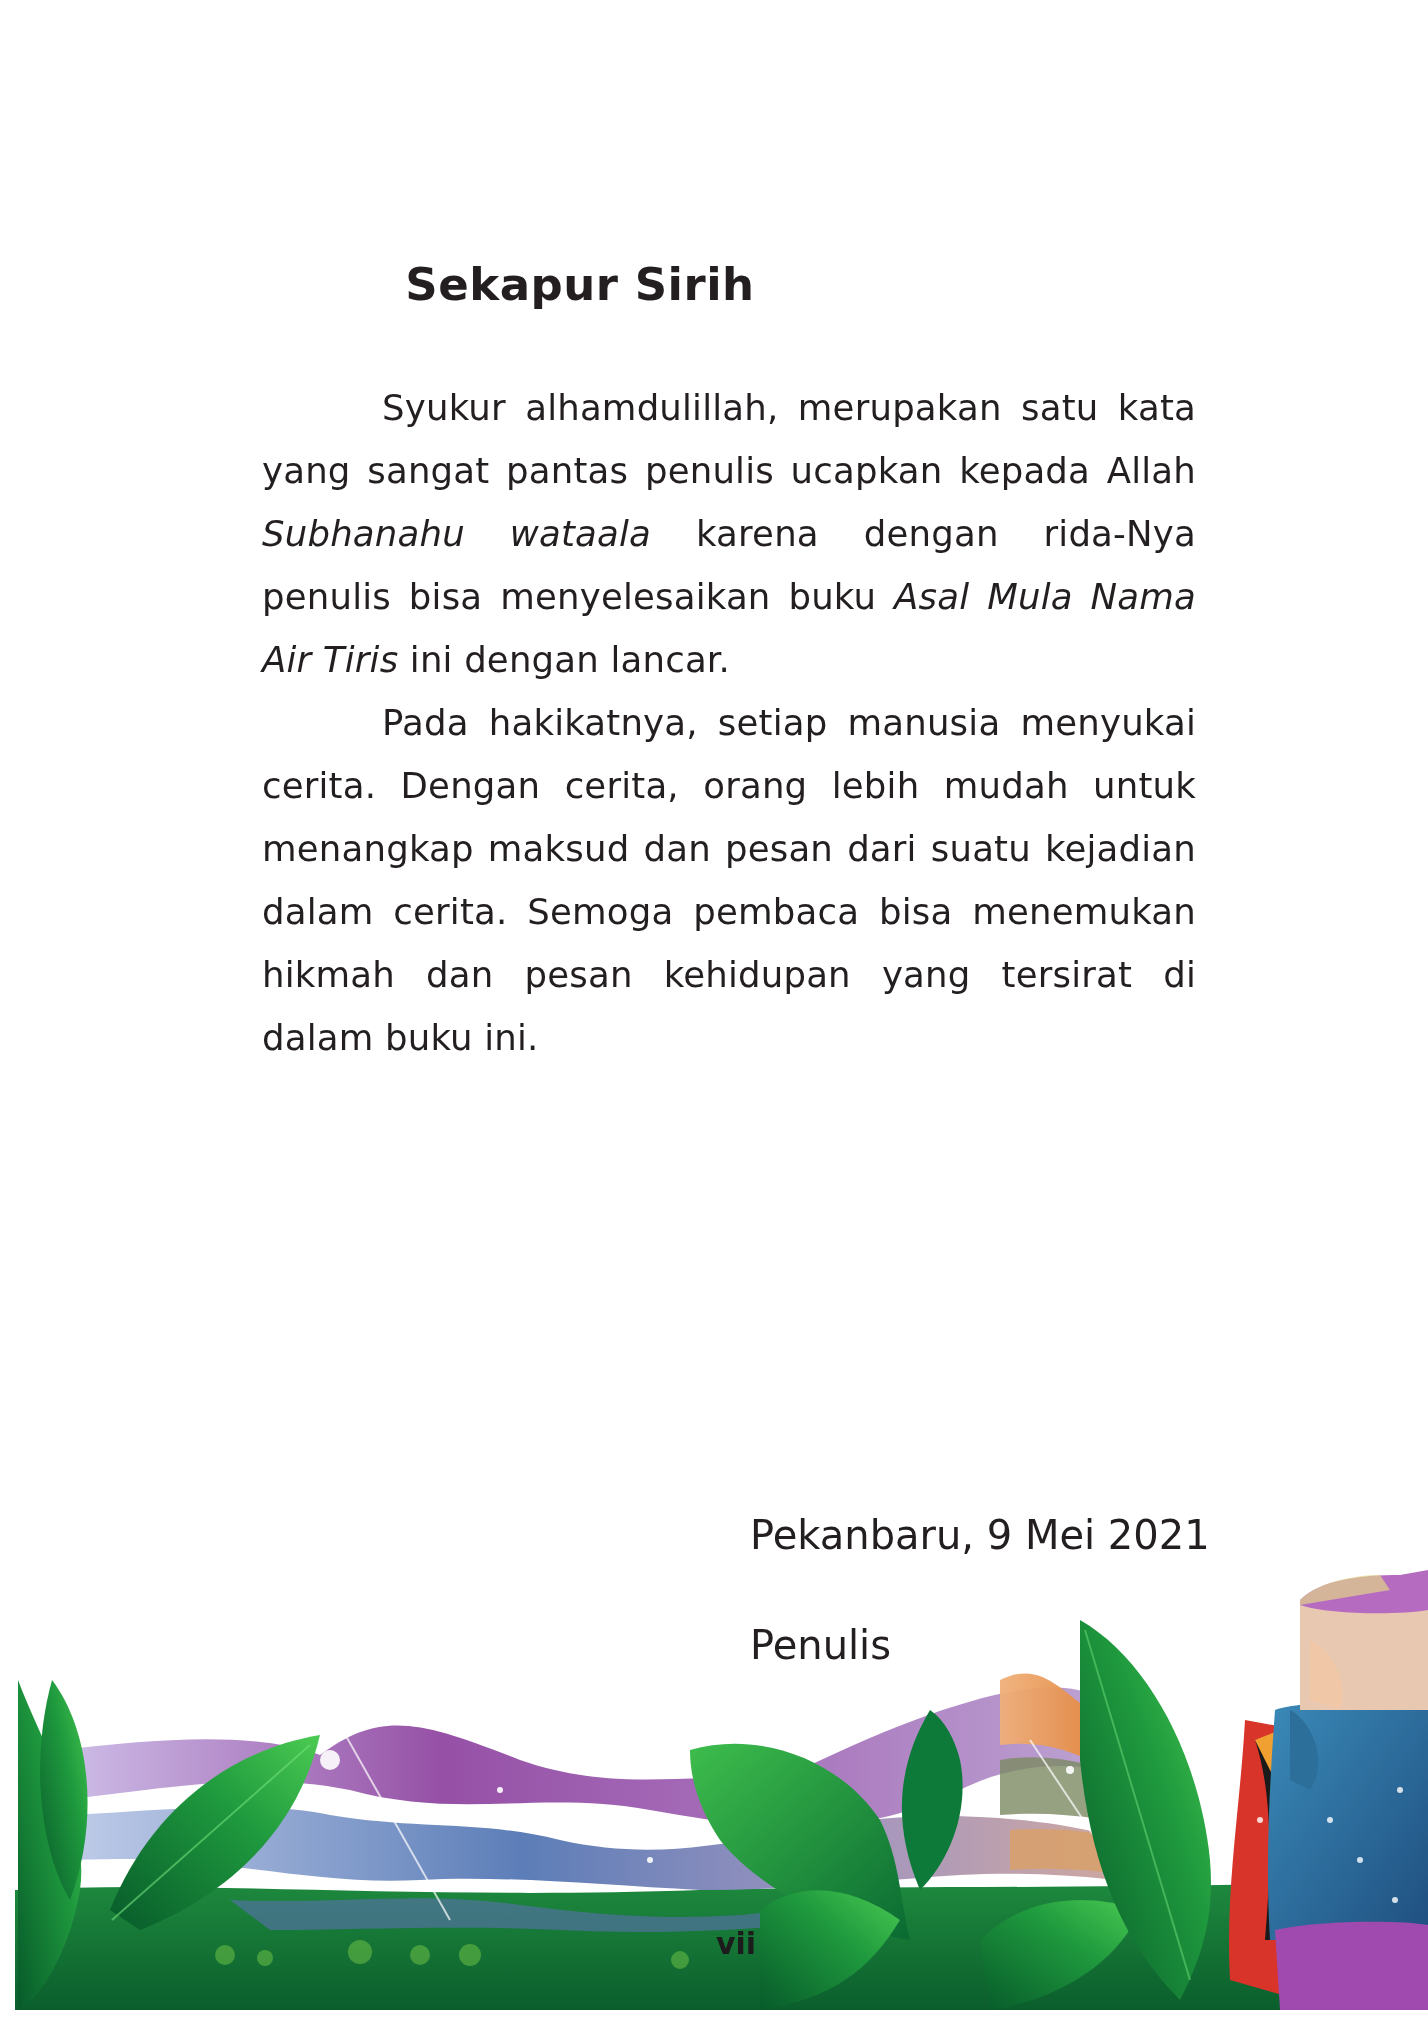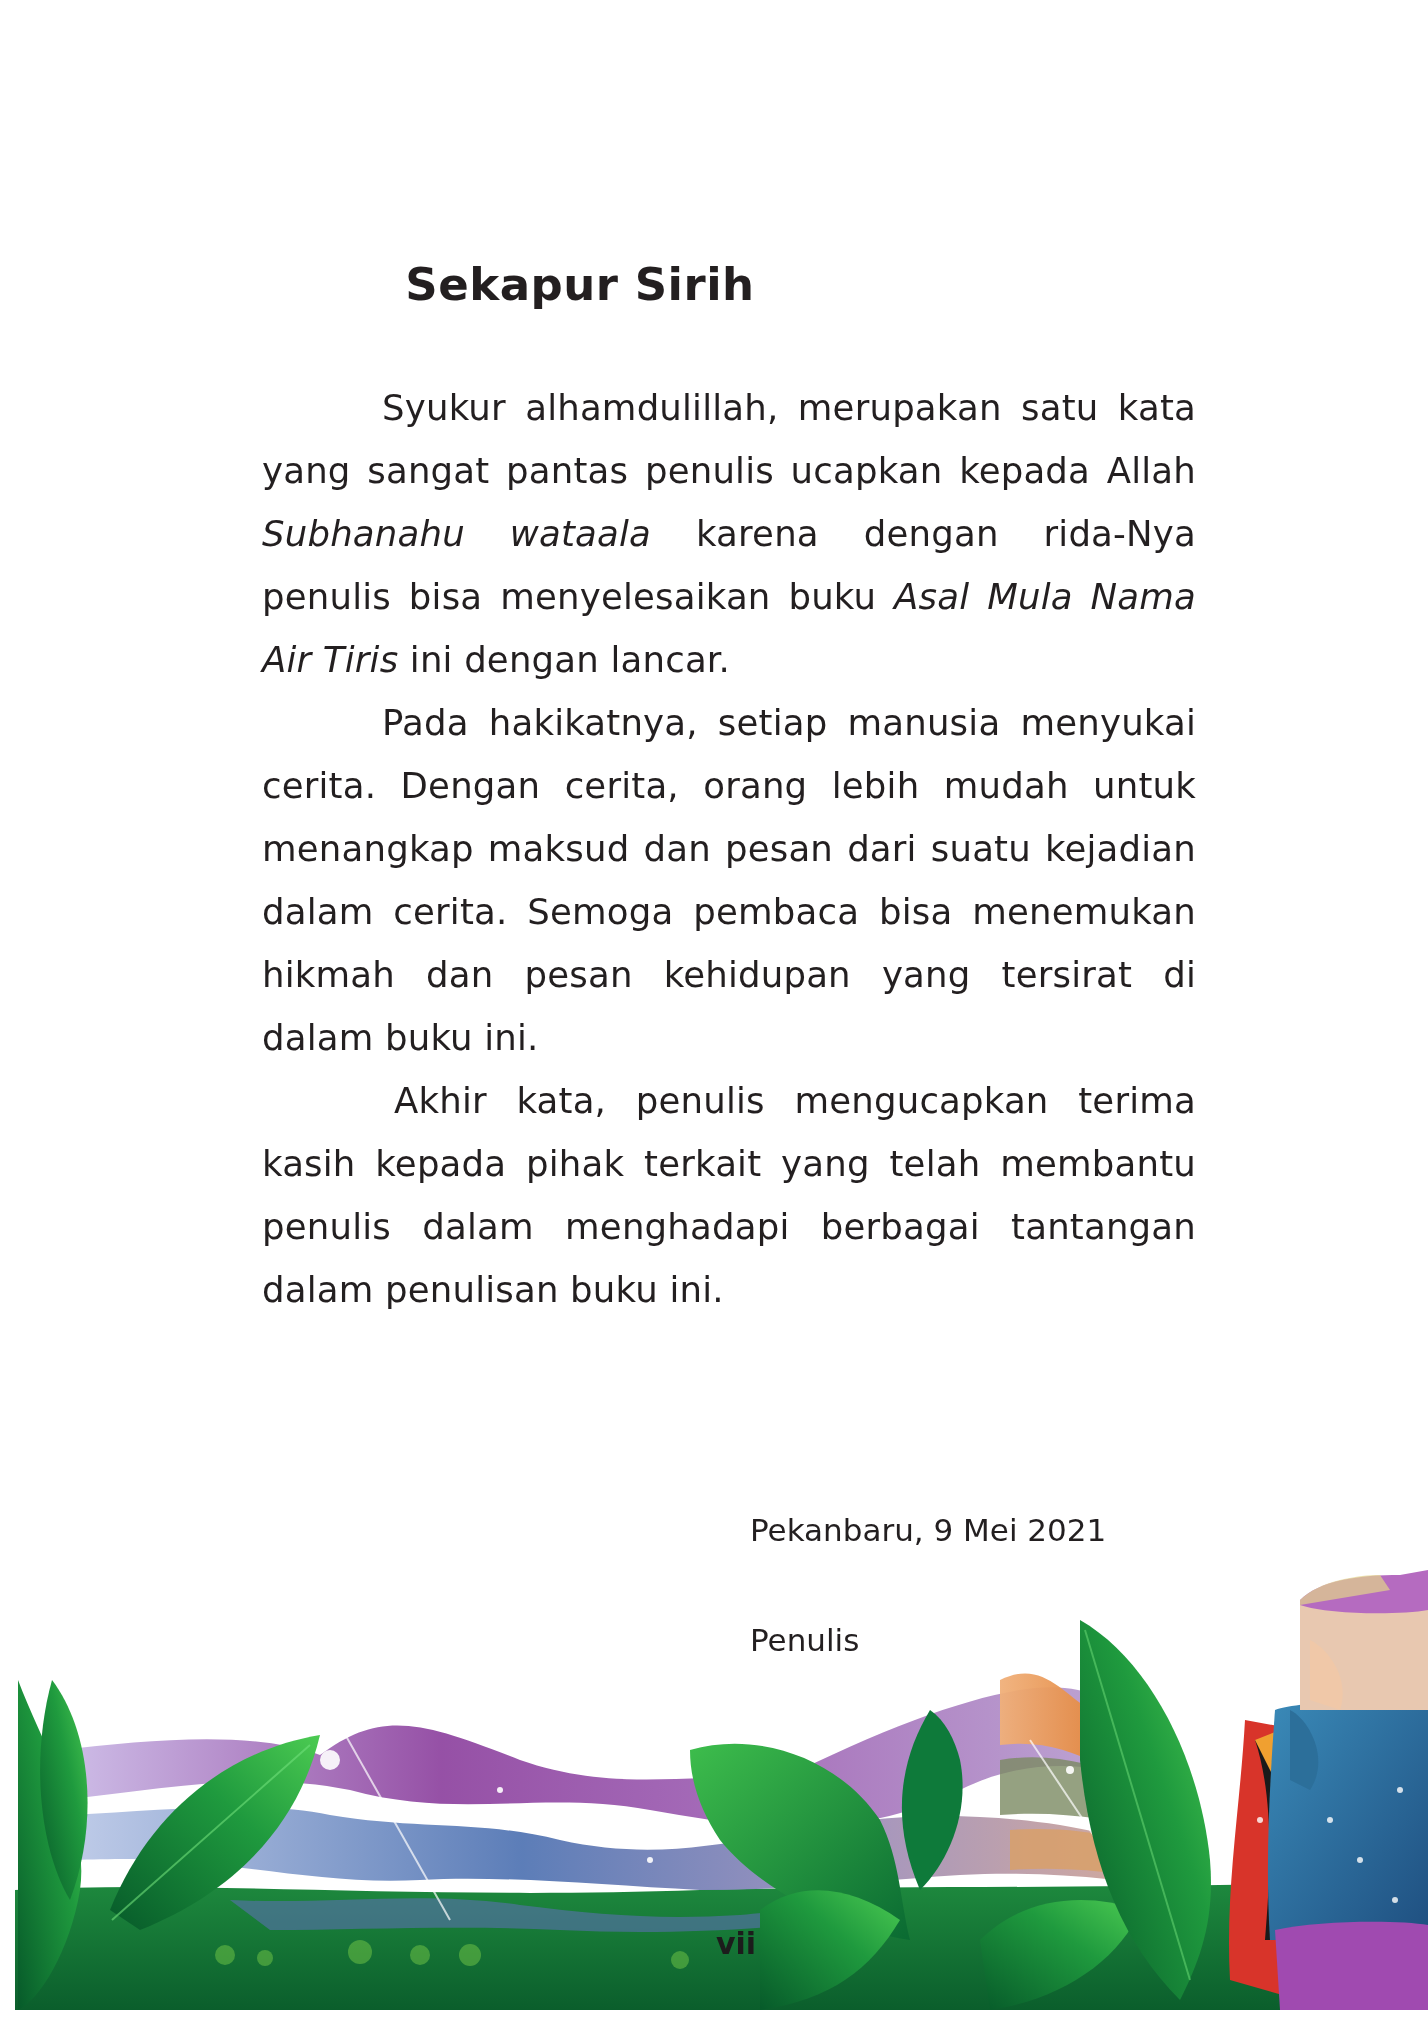--- a/index.html
+++ b/index.html
@@ -4,35 +4,34 @@
 <style>
   html, body { margin: 0; padding: 0; background: #ffffff; }
   body { width: 1428px; height: 2028px; position: relative; overflow: hidden;
          font-family: "DejaVu Sans", "Liberation Sans", sans-serif; color: #231f20; }
   .title { position: absolute; top: 258px; left: 0; width: 1160px; text-align: center;
            font-size: 45px; font-weight: bold; letter-spacing: 0.5px; }
   .body-text { position: absolute; left: 262px; width: 934px; top: 376px; }
   .para { margin: 0; font-size: 35.5px; line-height: 63px; text-align: justify; letter-spacing: 0.2px; }
   .para .indent { display: inline-block; width: 120px; }
   .para em { font-style: italic; }
-  .signoff { position: absolute; left: 750px; font-size: 31px; }
+  .signoff { position: absolute; left: 750px; font-size: 40px; }
   .date { top: 1512px; }
   .author { top: 1622px; }
   .illustration { position: absolute; left: 0; top: 1560px; width: 1428px; height: 468px; }
   .page-number { position: absolute; left: 716px; top: 1885px; font-size: 30px; font-weight: bold; color: #1c1c1c; margin-top: 41px; }
 </style>
 </head>
 <body>
 
 <div class="title">Sekapur Sirih</div>
 
 <div class="body-text">
   <p class="para"><span class="indent"></span><span>Syukur alhamdulillah, merupakan satu kata yang sangat pantas penulis ucapkan kepada Allah </span><em>Subhanahu wataala</em><span> karena dengan rida-Nya penulis bisa menyelesaikan buku </span><em>Asal Mula Nama Air Tiris</em><span> ini dengan lancar.</span></p>
   <p class="para"><span class="indent"></span><span>Pada hakikatnya, setiap manusia menyukai cerita. Dengan cerita, orang lebih mudah untuk menangkap maksud dan pesan dari suatu kejadian dalam cerita. Semoga pembaca bisa menemukan hikmah dan pesan kehidupan yang tersirat di dalam buku ini.</span></p>
-  <p class="para"><span class="indent" style="width:132px"></span><span>Akhir kata, penulis mengucapkan terima kasih kepada pihak terkait yang telah membantu penulis dalam menghadapi berbagai tantangan dalam penulisan buku ini.</span></p>
 </div>
 
 <div class="signoff date">Pekanbaru, 9 Mei 2021</div>
 <div class="signoff author">Penulis</div>
 
 <svg class="illustration" viewBox="0 0 1428 468" xmlns="http://www.w3.org/2000/svg">
   <defs>
     <linearGradient id="gPurple" x1="0" x2="1" y1="0" y2="0">
       <stop offset="0" stop-color="#c9b8e6"></stop>
       <stop offset="0.35" stop-color="#8a3d9c"></stop>

